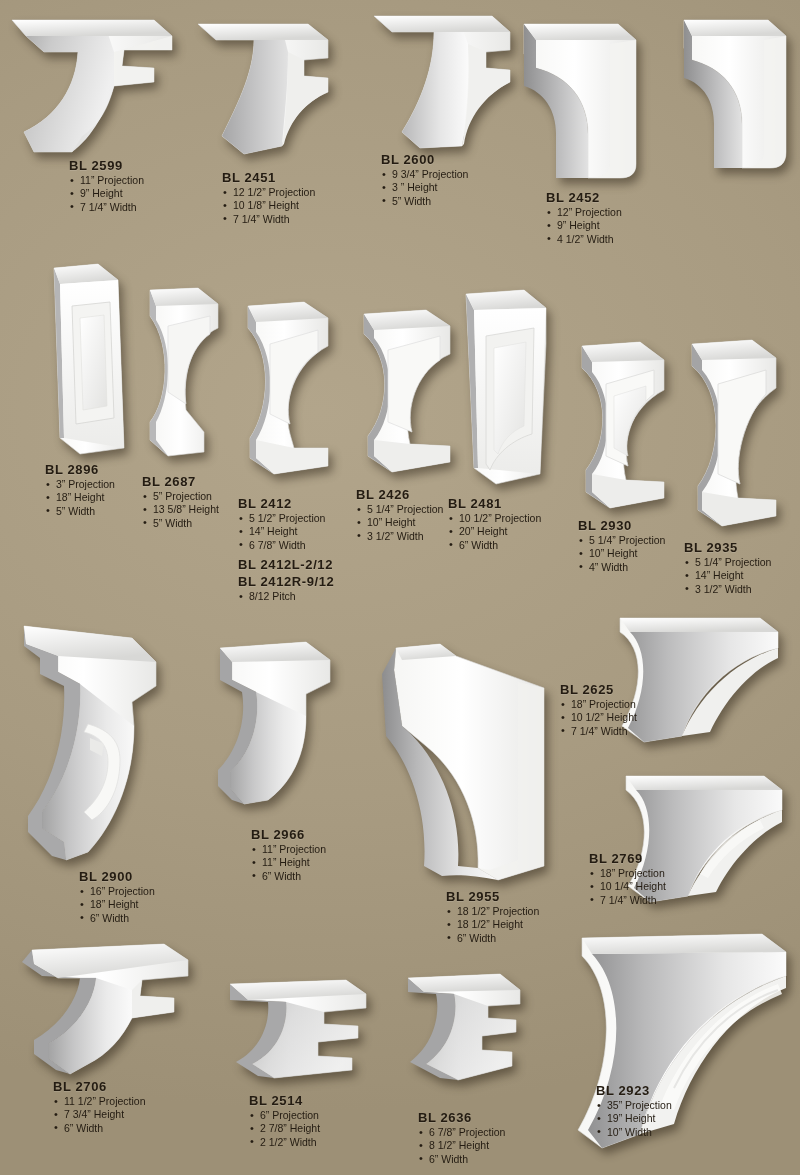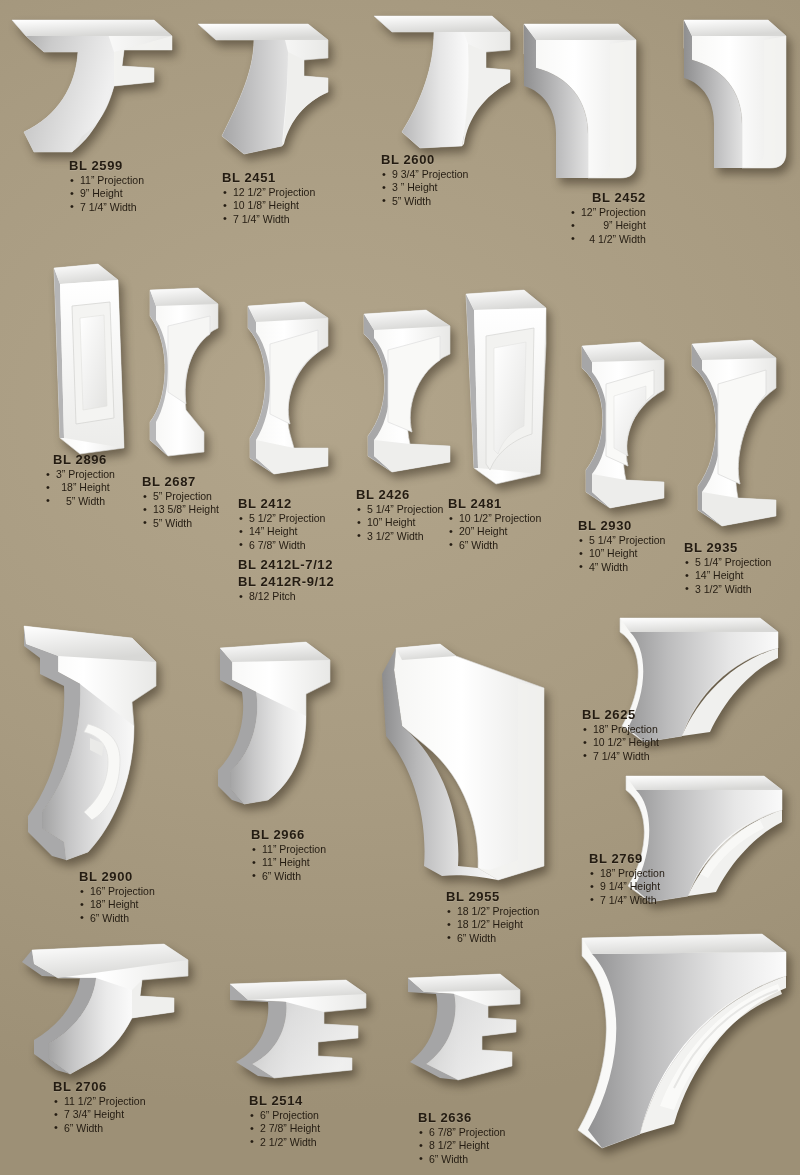--- a/index.html
+++ b/index.html
@@ -174,21 +174,21 @@
       <path d="M14 10 L108 10 L126 26 L126 150
                C126 160 120 164 110 164 L78 164 L78 120
                C78 86 58 62 26 54 L14 40 Z" fill="url(#gFaceV)" stroke="#dcdcda" stroke-width="0.6"></path>
       <path d="M14 10 L26 26 L26 54 C58 62 78 86 78 120 L78 164 L46 164 L46 120
                C46 96 34 78 14 72 Z" fill="url(#gSideDark)"></path>
       <path d="M14 10 L108 10 L126 26 L26 26 Z" fill="url(#gTop)"></path>
       <path d="M78 164 L110 164 C120 164 126 160 126 150 L126 26 L100 30 L100 150
                C100 158 92 164 78 164 Z" fill="#f3f3f1" opacity="0.85"></path>
     </svg>
   </div>
-  <div class="spec" style="left:570px; top:190px;text-align:right;">
+  <div class="spec" style="left:546px; top:190px;">
     <div class="code">BL 2452</div>
     <ul>
       <li>12” Projection</li>
       <li>9” Height</li>
       <li>4 1/2” Width</li>
     </ul>
   </div>
 
   <div class="bracket" style="left:672px; top:12px;">
     <svg width="130" height="165" viewBox="0 0 130 165">
@@ -206,21 +206,21 @@
   <div class="bracket" style="left:36px; top:258px;">
     <svg width="100" height="205" viewBox="0 0 100 205">
       <path d="M18 10 L62 6 L82 22 L88 190 L44 196 L24 180 Z" fill="url(#gFaceV)" stroke="#dcdcda" stroke-width="0.6"></path>
       <path d="M18 10 L24 26 L28 180 L24 180 L18 10 Z" fill="#b5b5b6"></path>
       <path d="M18 10 L62 6 L82 22 L24 26 Z" fill="url(#gTop)"></path>
       <path d="M24 26 L82 22 L88 190 L28 180 Z" fill="url(#gFaceH)"></path>
       <path d="M36 48 L74 44 L78 160 L40 166 Z" fill="#f4f4f2" stroke="#d5d5d3" stroke-width="0.8"></path>
       <path d="M44 60 L68 57 L71 148 L47 152 Z" fill="url(#gPanel)" stroke="#e0e0de" stroke-width="0.6"></path>
     </svg>
   </div>
-  <div class="spec" style="left:45px; top:452px;text-align:center;">
+  <div class="spec" style="left:45px; top:462px;">
     <div class="code">BL 2896</div>
     <ul>
       <li>3” Projection</li>
       <li>18” Height</li>
       <li>5” Width</li>
     </ul>
   </div>
 
   <div class="bracket" style="left:134px; top:282px;">
     <svg width="100" height="185" viewBox="0 0 100 185">
@@ -253,21 +253,21 @@
       <path d="M38 46 L86 32 L86 54 C62 70 52 102 58 126 L38 116 Z" fill="#f8f8f6" stroke="#dedede" stroke-width="0.7"></path>
     </svg>
   </div>
   <div class="spec" style="left:238px; top:484px;margin-top:12px;">
     <div class="code">BL 2412</div>
     <ul>
       <li>5 1/2” Projection</li>
       <li>14” Height</li>
       <li>6 7/8” Width</li>
     </ul>
-    <div class="code" style="margin-top:5px;">BL 2412L-7/12</div>
+    <div class="code" style="margin-top:5px;">BL 2412L-2/12</div>
     <div class="code" style="margin-top:2px;">BL 2412R-9/12</div>
     <ul>
       <li>8/12 Pitch</li>
     </ul>
   </div>
 
   <div class="bracket" style="left:348px; top:306px;">
     <svg width="120" height="180" viewBox="0 0 120 180">
       <path d="M16 8 L78 4 L102 20 L102 48 C66 64 54 104 62 138 L102 140 L102 156
                L44 166 L20 150 L20 130 C42 102 44 52 16 28 Z" fill="url(#gFaceV)" stroke="#dcdcda" stroke-width="0.6"></path>
@@ -351,21 +351,21 @@
     <svg width="190" height="140" viewBox="0 0 190 140">
       <path d="M20 6 L160 6 L178 20 L178 36
                C130 48 96 84 82 124 L44 130 L22 114
                C44 76 44 36 20 20 Z" fill="url(#gFaceV)" stroke="#dcdcda" stroke-width="0.6"></path>
       <path d="M20 6 L30 20 C48 38 48 78 28 116 L44 130 L82 124
                C94 88 124 52 170 38 L178 36 L178 20 L30 20 Z" fill="url(#gCurve)" opacity="0.95"></path>
       <path d="M20 6 L160 6 L178 20 L30 20 Z" fill="url(#gTop)"></path>
       <path d="M82 124 L110 120 C124 90 148 60 178 46 L178 36 C132 50 98 86 82 124 Z" fill="#f0f0ee"></path>
     </svg>
   </div>
-  <div class="spec" style="left:582px; top:682px;margin-top:25px;">
+  <div class="spec" style="left:560px; top:682px;">
     <div class="code">BL 2625</div>
     <ul>
       <li>18” Projection</li>
       <li>10 1/2” Height</li>
       <li>7 1/4” Width</li>
     </ul>
   </div>
 
   <div class="bracket" style="left:14px; top:616px;">
     <svg width="175" height="255" viewBox="0 0 175 255">
@@ -420,21 +420,21 @@
                C92 90 122 56 166 42 L174 40 L174 20 L28 20 Z" fill="url(#gCurve)" opacity="0.95"></path>
       <path d="M18 6 L156 6 L174 20 L28 20 Z" fill="url(#gTop)"></path>
       <path d="M80 126 L108 122 C122 94 146 66 174 52 L174 40 C130 54 96 90 80 126 Z" fill="#f1f1ef"></path>
       <path d="M92 104 C104 82 124 62 152 50 L156 58 C132 70 112 88 100 108 Z" fill="#fafaf8" opacity="0.8"></path>
     </svg>
   </div>
   <div class="spec" style="left:589px; top:851px;">
     <div class="code">BL 2769</div>
     <ul>
       <li>18” Projection</li>
-      <li>9 1/4” Height</li>
+      <li>10 1/4” Height</li>
       <li>7 1/4” Width</li>
     </ul>
   </div>
 
   <div class="bracket" style="left:380px; top:630px;">
     <svg width="180" height="255" viewBox="0 0 180 255">
       <path d="M16 18 L60 14 L76 26 L164 58 L164 236 L118 250 L98 238
                C100 186 78 142 46 116 L22 96 L14 40 Z" fill="url(#gFaceV)" stroke="#dcdcda" stroke-width="0.6"></path>
       <path d="M16 18 L14 40 L22 96 C56 124 82 178 78 236 L98 238 L118 250
                C96 246 80 244 62 246 L44 236 C48 182 30 134 6 106 L2 44 Z" fill="url(#gCurve)"></path>
@@ -522,14 +522,22 @@
                C58 140 60 62 26 28 Z" fill="url(#gFaceV)" stroke="#dcdcda" stroke-width="0.6"></path>
       <path d="M26 10 L36 26 C70 62 68 140 32 202 L46 220 L84 206
                C100 138 150 76 222 50 L230 48 L230 24 L36 26 Z" fill="url(#gCurve)"></path>
       <path d="M26 10 L206 6 L230 24 L36 26 Z" fill="url(#gTop)"></path>
       <path d="M84 206 L118 196 C136 134 180 80 230 60 L230 48
                C156 74 104 132 84 206 Z" fill="#f2f2f0"></path>
       <path d="M104 178 C126 122 168 76 222 56 L226 66 C176 86 138 128 118 182 Z" fill="#fbfbf9" opacity="0.85"></path>
       <path d="M118 160 C140 114 176 78 222 62" fill="none" stroke="#e6e6e4" stroke-width="2"></path>
     </svg>
   </div>
+  <div class="spec" style="left:596px; top:1083px;">
+    <div class="code">BL 2923</div>
+    <ul>
+      <li>35” Projection</li>
+      <li>19” Height</li>
+      <li>10” Width</li>
+    </ul>
+  </div>
 
 </div>
 
 </body></html>

